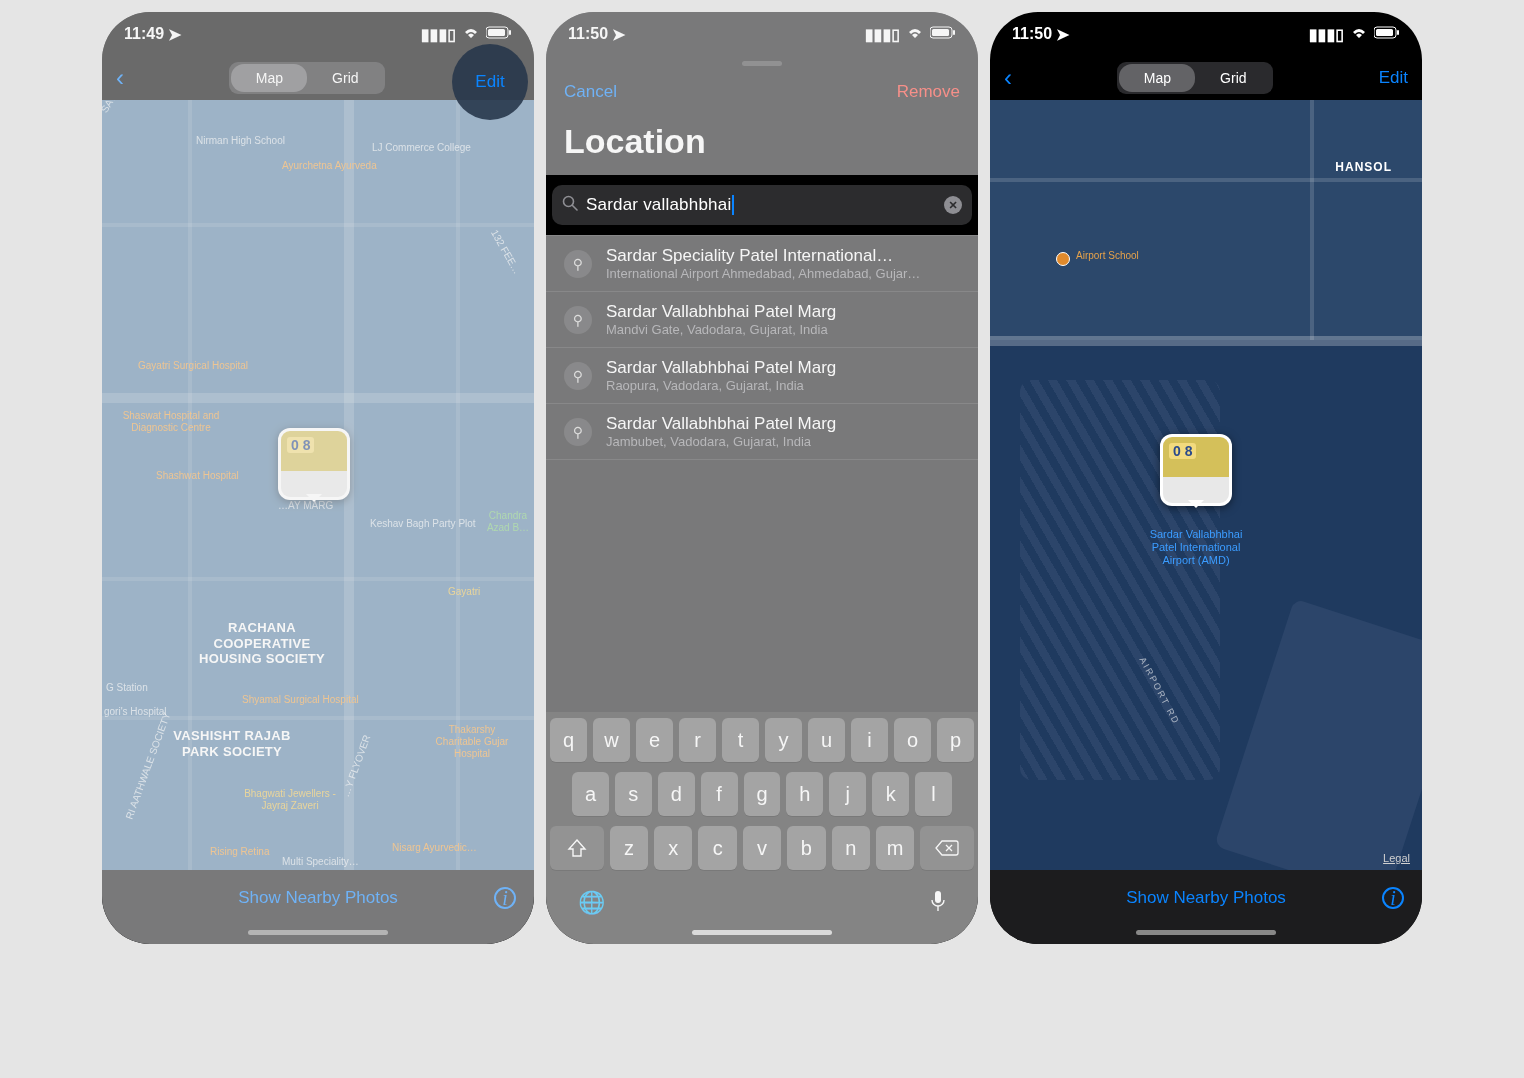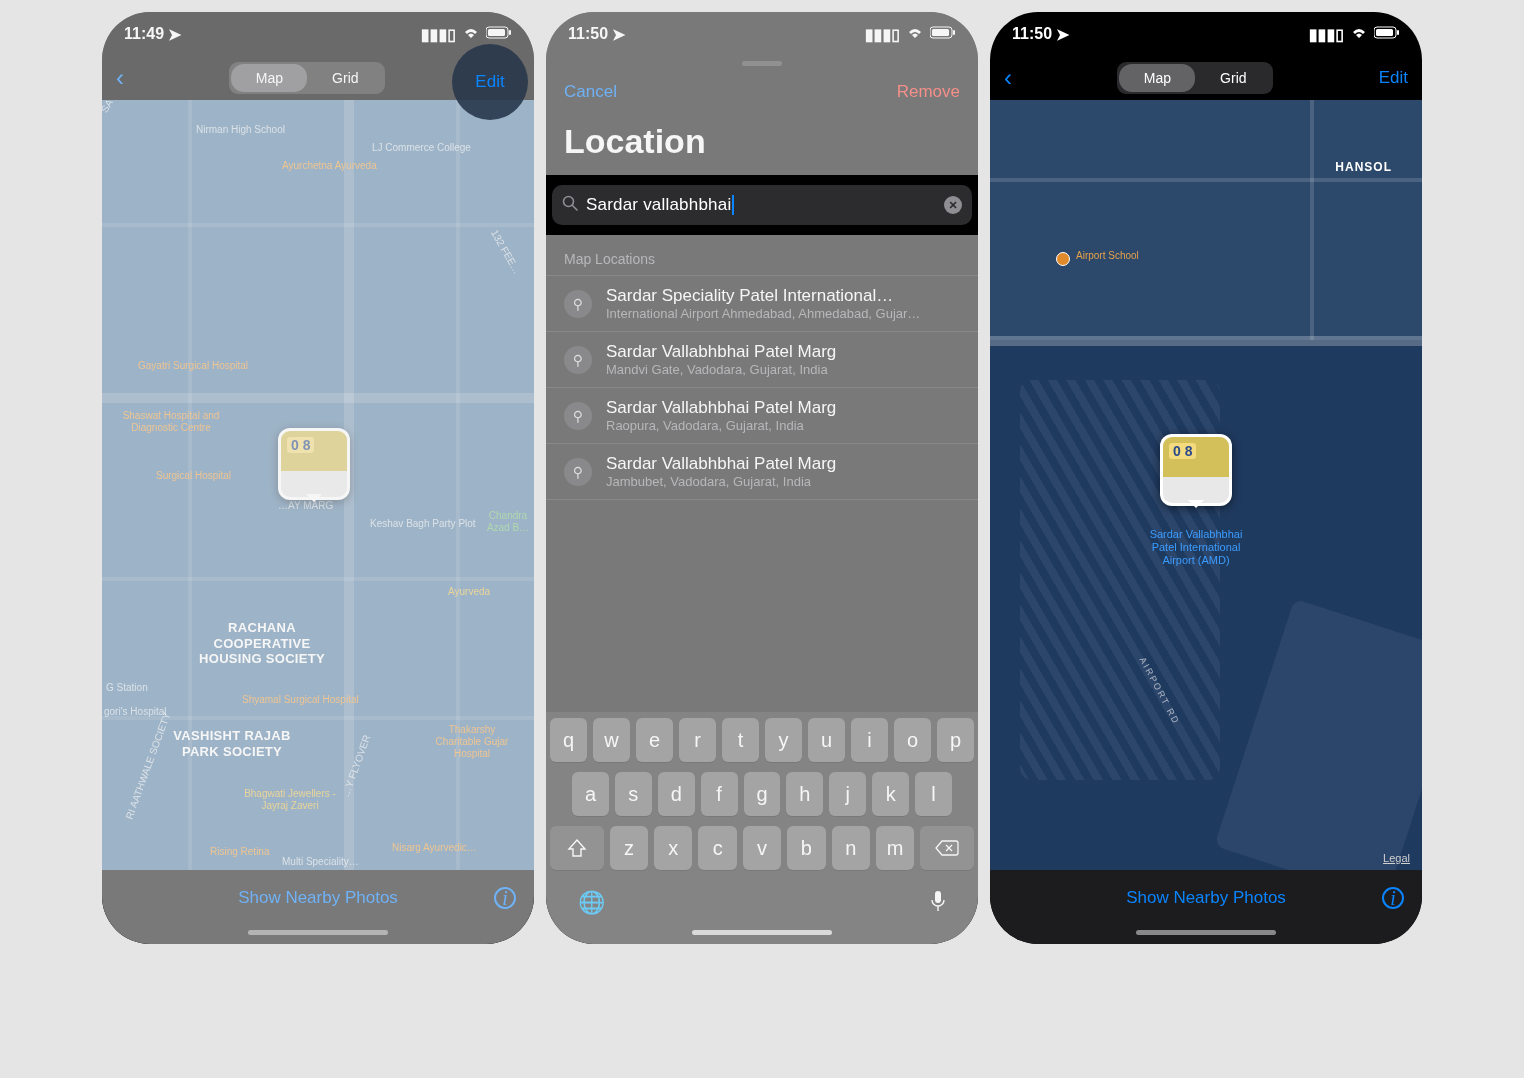--- a/index.html
+++ b/index.html
@@ -285,29 +285,29 @@
 
   <div class="map map-light">
     <div class="roads-v r-big-v" style="left:56%"></div>
     <div class="roads-v" style="left:20%"></div>
     <div class="roads-v" style="left:82%"></div>
     <div class="roads-h r-big-h" style="top:38%"></div>
     <div class="roads-h" style="top:16%"></div>
     <div class="roads-h" style="top:62%"></div>
     <div class="roads-h" style="top:80%"></div>
 
-    <span class="label-small" style="top:24px; left:94px">Nirman High School</span>
+    <span class="label-small" style="top:35px; left:94px">Nirman High School</span>
     <span class="label-small" style="top:60px; left:180px; color:#f2a64a">Ayurchetna Ayurveda</span>
     <span class="label-small" style="top:42px; left:270px">LJ Commerce College</span>
     <span class="label-small" style="top:260px; left:36px; color:#f2a64a">Gayatri Surgical Hospital</span>
     <span class="label-small" style="top:310px; left:14px; color:#f2a64a; width:110px">Shaswat Hospital and Diagnostic Centre</span>
-    <span class="label-small" style="top:370px; left:54px; color:#f2a64a">Surgical Hospital</span>
+    <span class="label-small" style="top:370px; left:54px; color:#f2a64a">Shashwat Hospital</span>
     <span class="label-small" style="top:418px; left:268px">Keshav Bagh Party Plot</span>
     <span class="label-small" style="top:410px; left:380px; color:#7fc97f">Chandra Azad B…</span>
-    <span class="label-small" style="top:486px; left:346px; color:#e8c35a">Ayurveda</span>
+    <span class="label-small" style="top:486px; left:346px; color:#e8c35a">Gayatri</span>
     <span class="label-area" style="top:520px; left:90px; width:140px">RACHANA COOPERATIVE HOUSING SOCIETY</span>
     <span class="label-small" style="top:594px; left:140px; color:#f2a64a">Shyamal Surgical Hospital</span>
     <span class="label-area" style="top:628px; left:70px; width:120px">VASHISHT RAJAB PARK SOCIETY</span>
     <span class="label-small" style="top:624px; left:330px; color:#f2a64a; width:80px">Thakarshy Charitable Gujar Hospital</span>
     <span class="label-small" style="top:688px; left:128px; color:#e8c35a; width:120px">Bhagwati Jewellers - Jayraj Zaveri</span>
     <span class="label-small" style="top:742px; left:290px; color:#f2a64a">Nisarg Ayurvedic…</span>
     <span class="label-small" style="top:746px; left:108px; color:#f2a64a">Rising Retina</span>
     <span class="label-small" style="top:582px; left:4px">G Station</span>
     <span class="label-small" style="top:606px; left:2px">gori's Hospital</span>
     <span class="label-small" style="top:6px; left:2px; transform:rotate(-60deg); transform-origin:left; white-space:nowrap">SATYA DILEEP DHOLAKI…</span>
@@ -371,21 +371,20 @@
         <svg width="16" height="16" viewBox="0 0 16 16">
             <circle cx="6.5" cy="6.5" r="5" stroke="#8e8e93" stroke-width="1.6" fill="none"></circle>
             <line x1="10.5" y1="10.5" x2="15" y2="15" stroke="#8e8e93" stroke-width="1.6" stroke-linecap="round"></line>
           </svg>
       </span>
       <span class="txt"><span>Sardar vallabhbhai</span><span class="cursor"></span></span>
       <span class="clear">✕</span>
     </div>
   </div>
 
-  <div class="list-header">Map Locations</div>
 
   <div style="flex:0 0 auto">
     <div class="loc-row">
       <div class="loc-pin">⚲</div>
       <div class="loc-text">
         <div class="loc-title">Sardar Speciality Patel International…</div>
         <div class="loc-sub">International Airport Ahmedabad, Ahmedabad, Gujar…</div>
       </div>
     </div>
     <div class="loc-row">

